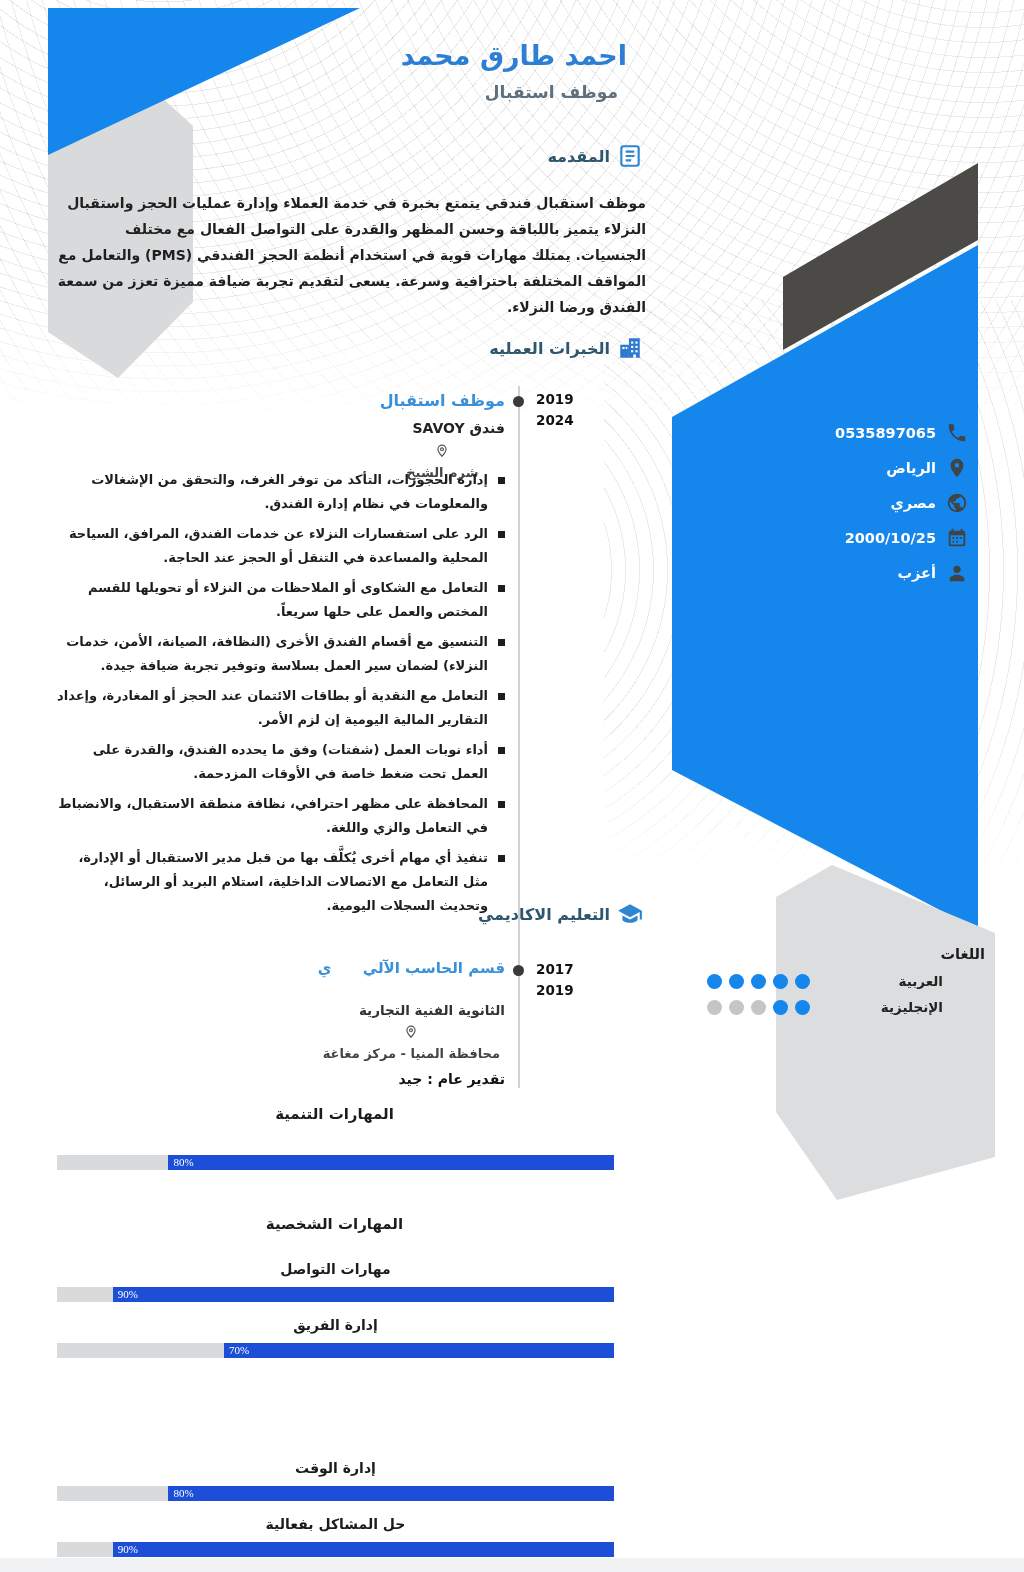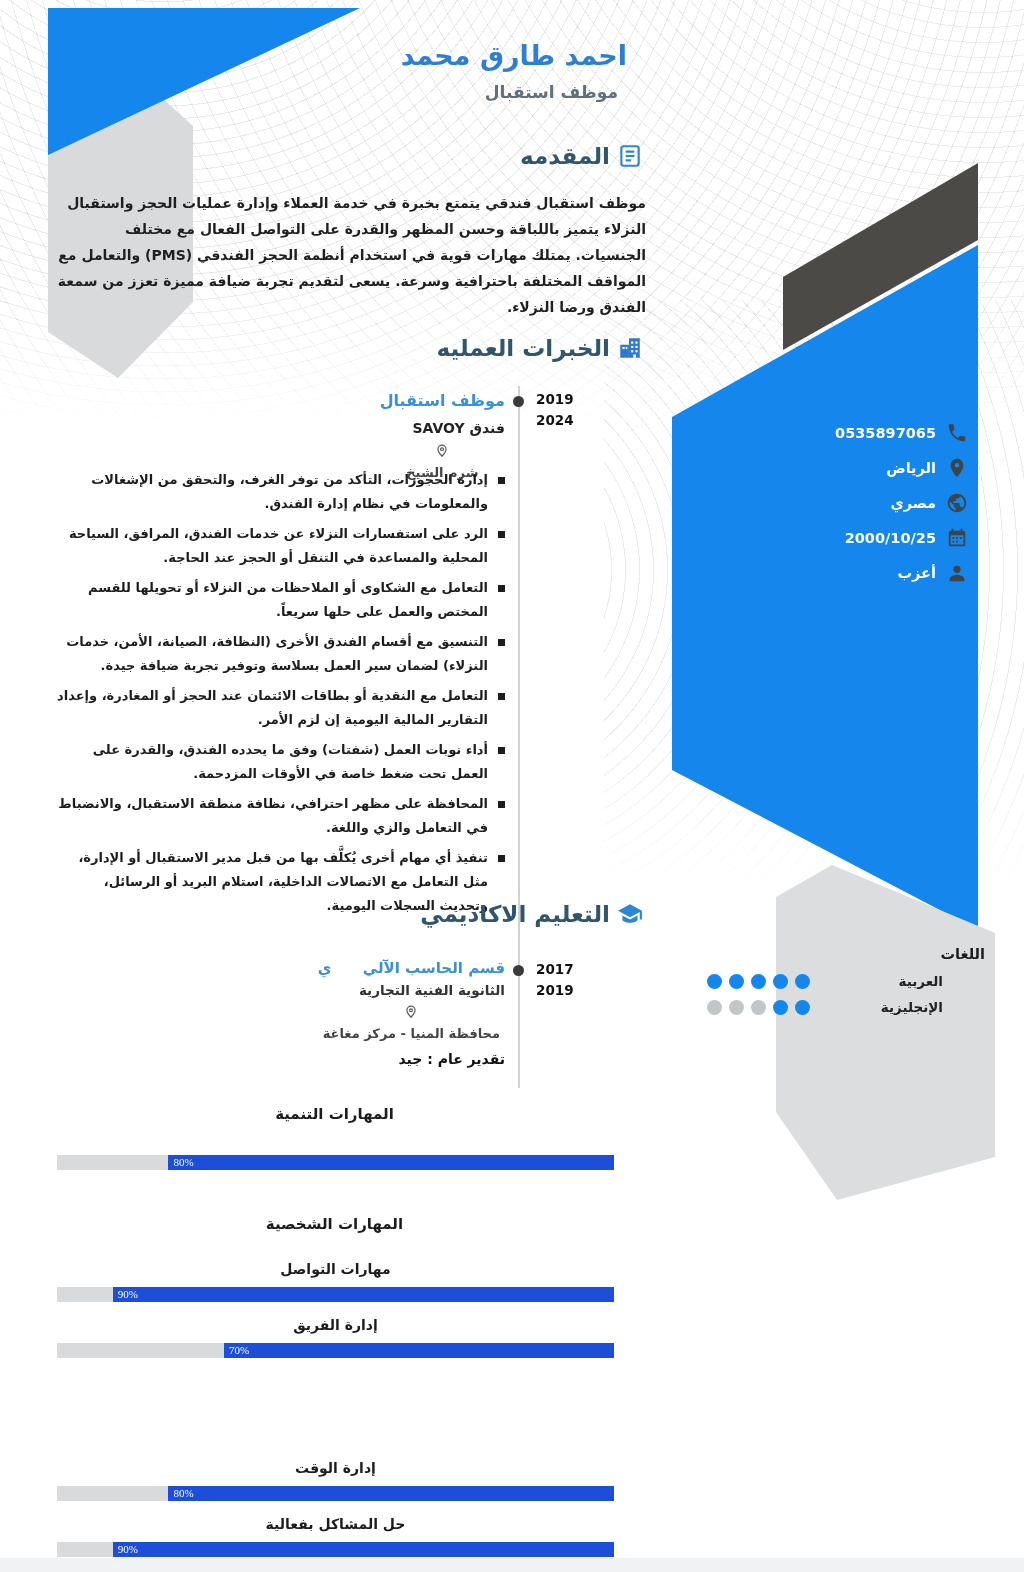--- a/index.html
+++ b/index.html
@@ -15,37 +15,37 @@
   .waves-right{position:absolute;right:0;top:300px;width:420px;height:600px;z-index:1;pointer-events:none;
     background:repeating-radial-gradient(circle 700px at -35% 45%, rgba(130,130,130,.16) 0 1px, transparent 1px 14px);
     -webkit-mask-image:linear-gradient(#000 70%,transparent);mask-image:linear-gradient(#000 70%,transparent);}
   .shapes{position:absolute;inset:0;z-index:2;pointer-events:none;}
   
   .name{position:absolute;top:40px;right:397px;font-size:27px;font-weight:700;color:#2d7fd4;z-index:5;}
   .subtitle{position:absolute;top:82px;right:406px;font-size:17px;font-weight:600;color:#5f707c;z-index:5;}
   
   .sec-head{position:absolute;right:381px;display:flex;align-items:center;gap:7px;z-index:5;}
   .sec-head .hico{width:26px;height:26px;flex:0 0 auto;}
-  .sec-head .htxt{font-size:23px;font-weight:700;color:#2f566c;white-space:nowrap;}
+  .sec-head .htxt{font-size:16px;font-weight:700;color:#2f566c;white-space:nowrap;}
   #head-intro{top:143px;} #head-exp{top:335px;} #head-edu{top:901px;}
   
   .intro-text{position:absolute;top:190px;left:57px;right:378px;z-index:5;
     font-size:14px;font-weight:700;color:#1f1f1f;line-height:26px;text-align:right;}
   
   .tl-line{position:absolute;left:518px;top:386px;width:2px;height:702px;background:#d2d2d2;z-index:3;}
   .tl-dot{position:absolute;width:11px;height:11px;border-radius:50%;background:#3a3a3a;left:513px;z-index:4;}
   .dates{position:absolute;left:536px;width:44px;direction:ltr;text-align:left;
     font-size:13.5px;font-weight:700;color:#111;line-height:21px;z-index:5;}
   .entry{position:absolute;right:519px;text-align:right;z-index:5;}
   .entry .role{font-size:16px;font-weight:700;color:#3a91d8;line-height:22px;margin-bottom:6px;}
   .entry .org{font-size:14px;font-weight:700;color:#222;line-height:20px;margin-bottom:6px;}
   .loc{display:flex;justify-content:flex-start;align-items:center;gap:5px;direction:rtl;
     font-size:13px;font-weight:600;color:#444;line-height:20px;flex-direction:column;}
   .entry .loc{justify-content:flex-end;}
-  .edu-degree{font-size:15px;font-weight:700;color:#3a91d8;line-height:20px;margin-bottom:2px;white-space:pre;text-align:center;}
+  .edu-degree{font-size:15px;font-weight:700;color:#3a91d8;line-height:20px;margin-bottom:22px;white-space:pre;text-align:center;}
   .edu-school{font-size:13.5px;font-weight:600;color:#333;line-height:20px;margin-bottom:5px;}
   .edu-grade{font-size:14px;font-weight:700;color:#111;line-height:20px;margin-top:5px;}
   
   .duties{position:absolute;top:468px;left:57px;right:519px;margin:0;padding:0;list-style:none;z-index:5;}
   .duties li{position:relative;padding-right:17px;margin-bottom:6px;font-size:13px;font-weight:700;
     color:#1d1d1d;line-height:24px;text-align:right;}
   .duties li::before{content:"";position:absolute;right:0;top:9px;width:7px;height:7px;background:#1d1d1d;}
   
   .contact{position:absolute;top:422px;right:56px;z-index:6;}
   .c-row{display:flex;align-items:center;gap:10px;direction:rtl;margin-bottom:13px;}

